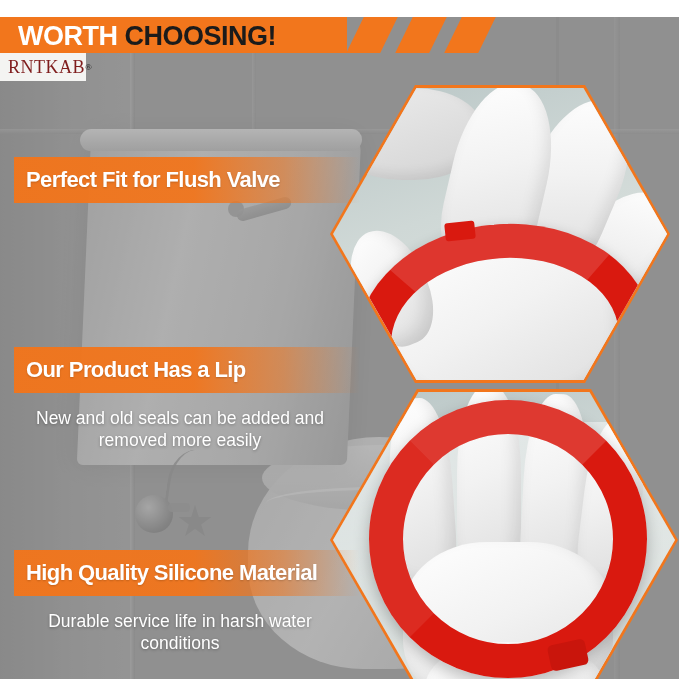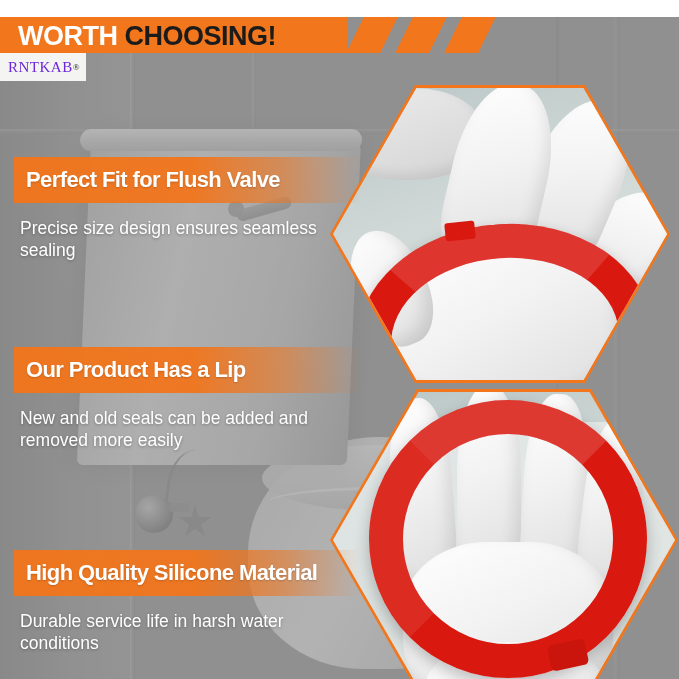--- a/index.html
+++ b/index.html
@@ -214,39 +214,40 @@
     width: 86px; height: 28px;
     background: #f4f4f2;
     z-index: 7;
     display: flex;
     align-items: center;
     padding-left: 8px;
     box-sizing: border-box;
   }
   .logo-text {
     font-family: "Liberation Serif", serif;
-    font-size: 15px;
+    font-size: 18px;
     letter-spacing: 0.5px;
-    color: #6d28d9;
+    color: #7f1d1d;
     position: relative;
     white-space: nowrap;
   }
   .logo-reg {
     font-family: "Liberation Serif", serif;
     font-size: 9px;
     vertical-align: super;
     color: #1a1a1a;
   }
 
   
   .feature {
     position: absolute;
     left: 0;
     width: 360px;
     z-index: 5;
+    text-align: center;
   }
   .feature-head {
     position: relative;
     display: block;
     height: 46px;
     background: linear-gradient(90deg,
         rgba(241,117,28,.97) 0%,
         rgba(241,117,28,.95) 52%,
         rgba(241,117,28,.55) 78%,
         rgba(241,117,28,0) 100%);
@@ -505,21 +506,20 @@
 
   <div class="logo-chip">
     <span class="logo-text">RNTKAB</span>
       <span class="logo-reg">®</span>
   </div>
 
   <div class="feature" id="feature-1">
     <div class="feature-head">
       <span class="feature-head-text">Perfect Fit for Flush Valve</span>
     </div>
-    <div class="feature-body">Precise size design ensures seamless sealing</div>
   </div>
 
   <div class="feature" id="feature-2">
     <div class="feature-head">
       <span class="feature-head-text">Our Product Has a Lip</span>
     </div>
     <div class="feature-body">New and old seals can be added and removed more easily</div>
   </div>
 
   <div class="feature" id="feature-3">

